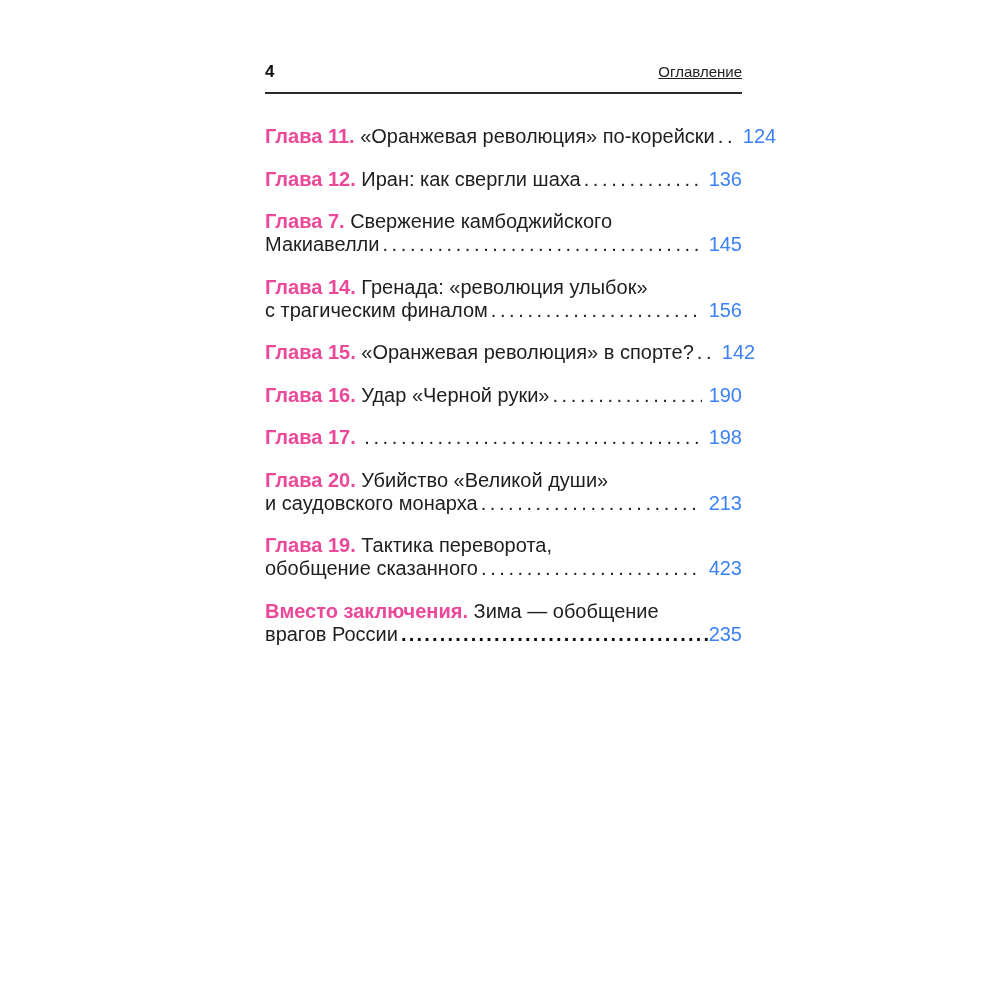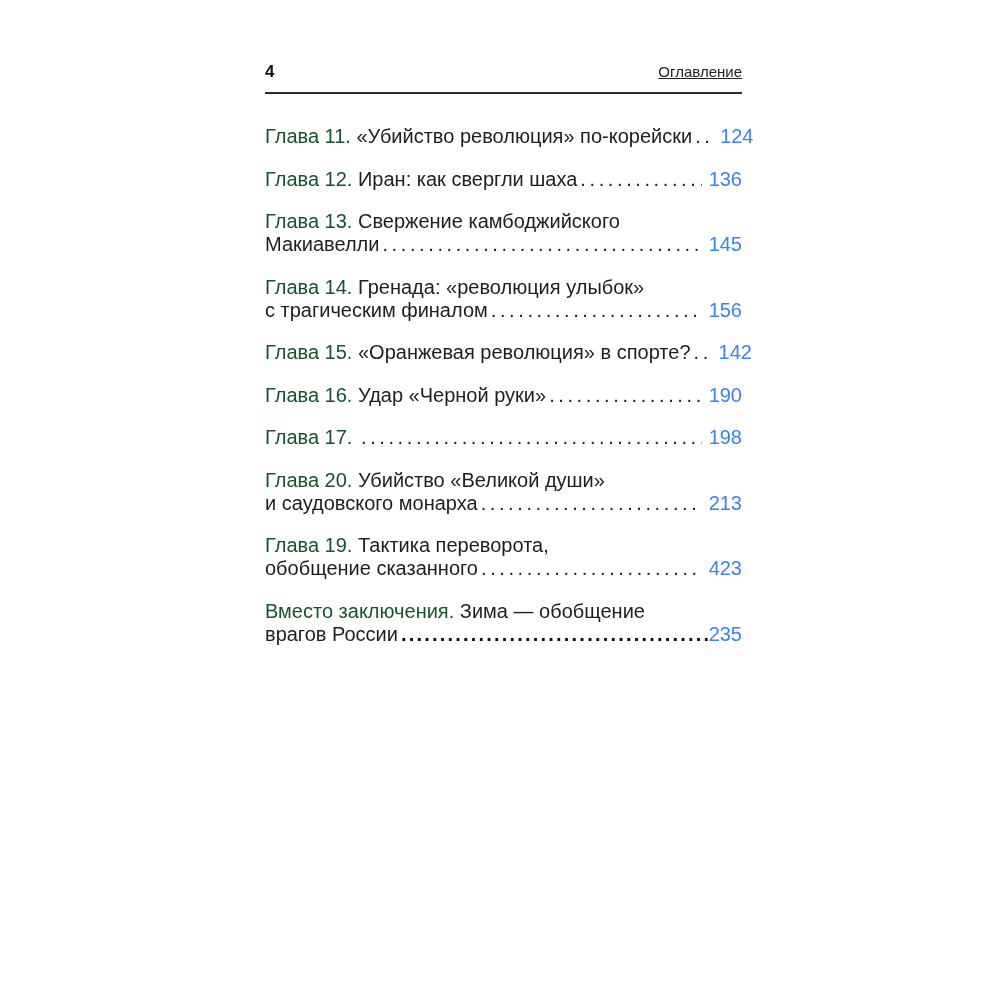--- a/index.html
+++ b/index.html
@@ -44,22 +44,22 @@
   .toc {
     margin-top: 31px;
   }
   .entry {
     margin-bottom: 19.5px;
     font-size: 20px;
     line-height: 23px;
     color: #1e1e1e;
   }
   .lbl {
-    font-weight: 400;
-    color: #14532d;
+    font-weight: 700;
+    color: #ec4899;
     margin-right: 0.28em;
     white-space: nowrap;
   }
   .l1 {
     white-space: nowrap;
   }
   .tline {
     display: flex;
     align-items: baseline;
   }
@@ -100,38 +100,38 @@
     <div class="header">
       <span class="folio">4</span>
       <span class="running-title">Оглавление</span>
     </div>
 
     <div class="toc">
 
       <div class="entry">
         <div class="tline">
           <span class="lbl">Глава 11.</span>
-            <span class="ttl">«Убийство революция» по-корейски</span>
+            <span class="ttl">«Оранжевая революция» по-корейски</span>
             <span class="dots"></span>
             <span class="pg">124</span>
         </div>
       </div>
 
       <div class="entry">
         <div class="tline">
           <span class="lbl">Глава 12.</span>
             <span class="ttl">Иран: как свергли шаха</span>
             <span class="dots"></span>
             <span class="pg">136</span>
         </div>
       </div>
 
       <div class="entry">
         <div class="l1">
-          <span class="lbl">Глава 13.</span><span class="ttl">Свержение камбоджийского</span>
+          <span class="lbl">Глава 7.</span><span class="ttl">Свержение камбоджийского</span>
         </div>
         <div class="tline">
           <span class="ttl">Макиавелли</span>
             <span class="dots"></span>
             <span class="pg">145</span>
         </div>
       </div>
 
       <div class="entry">
         <div class="l1">

